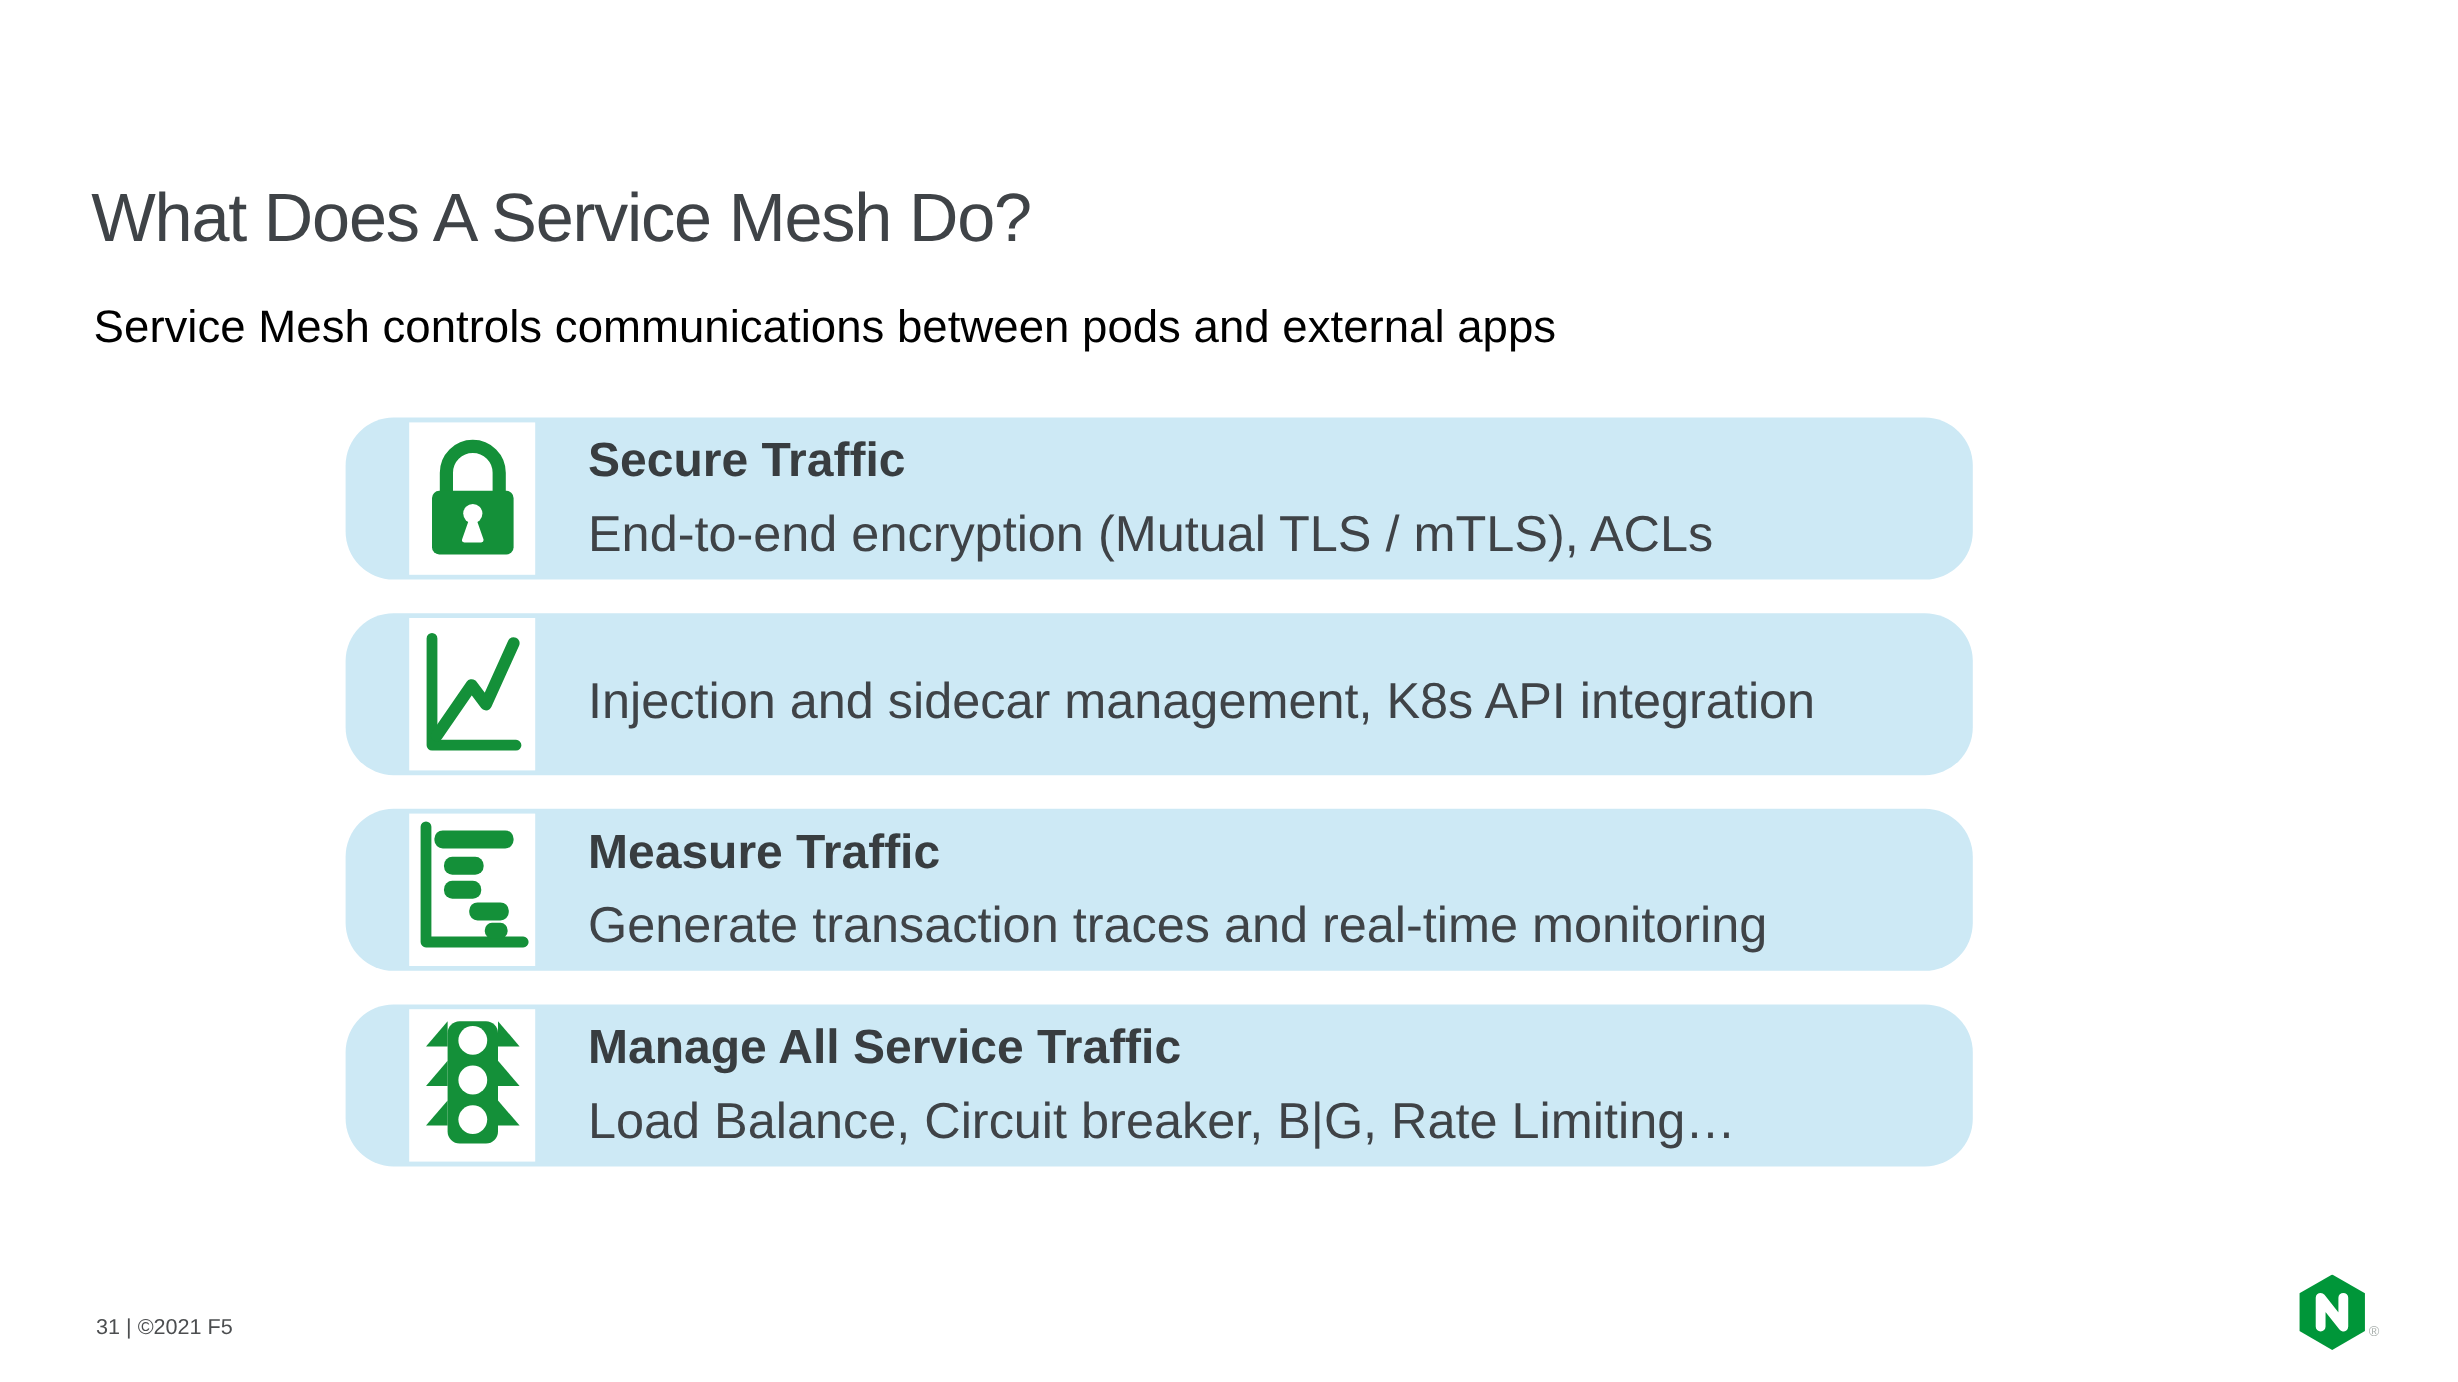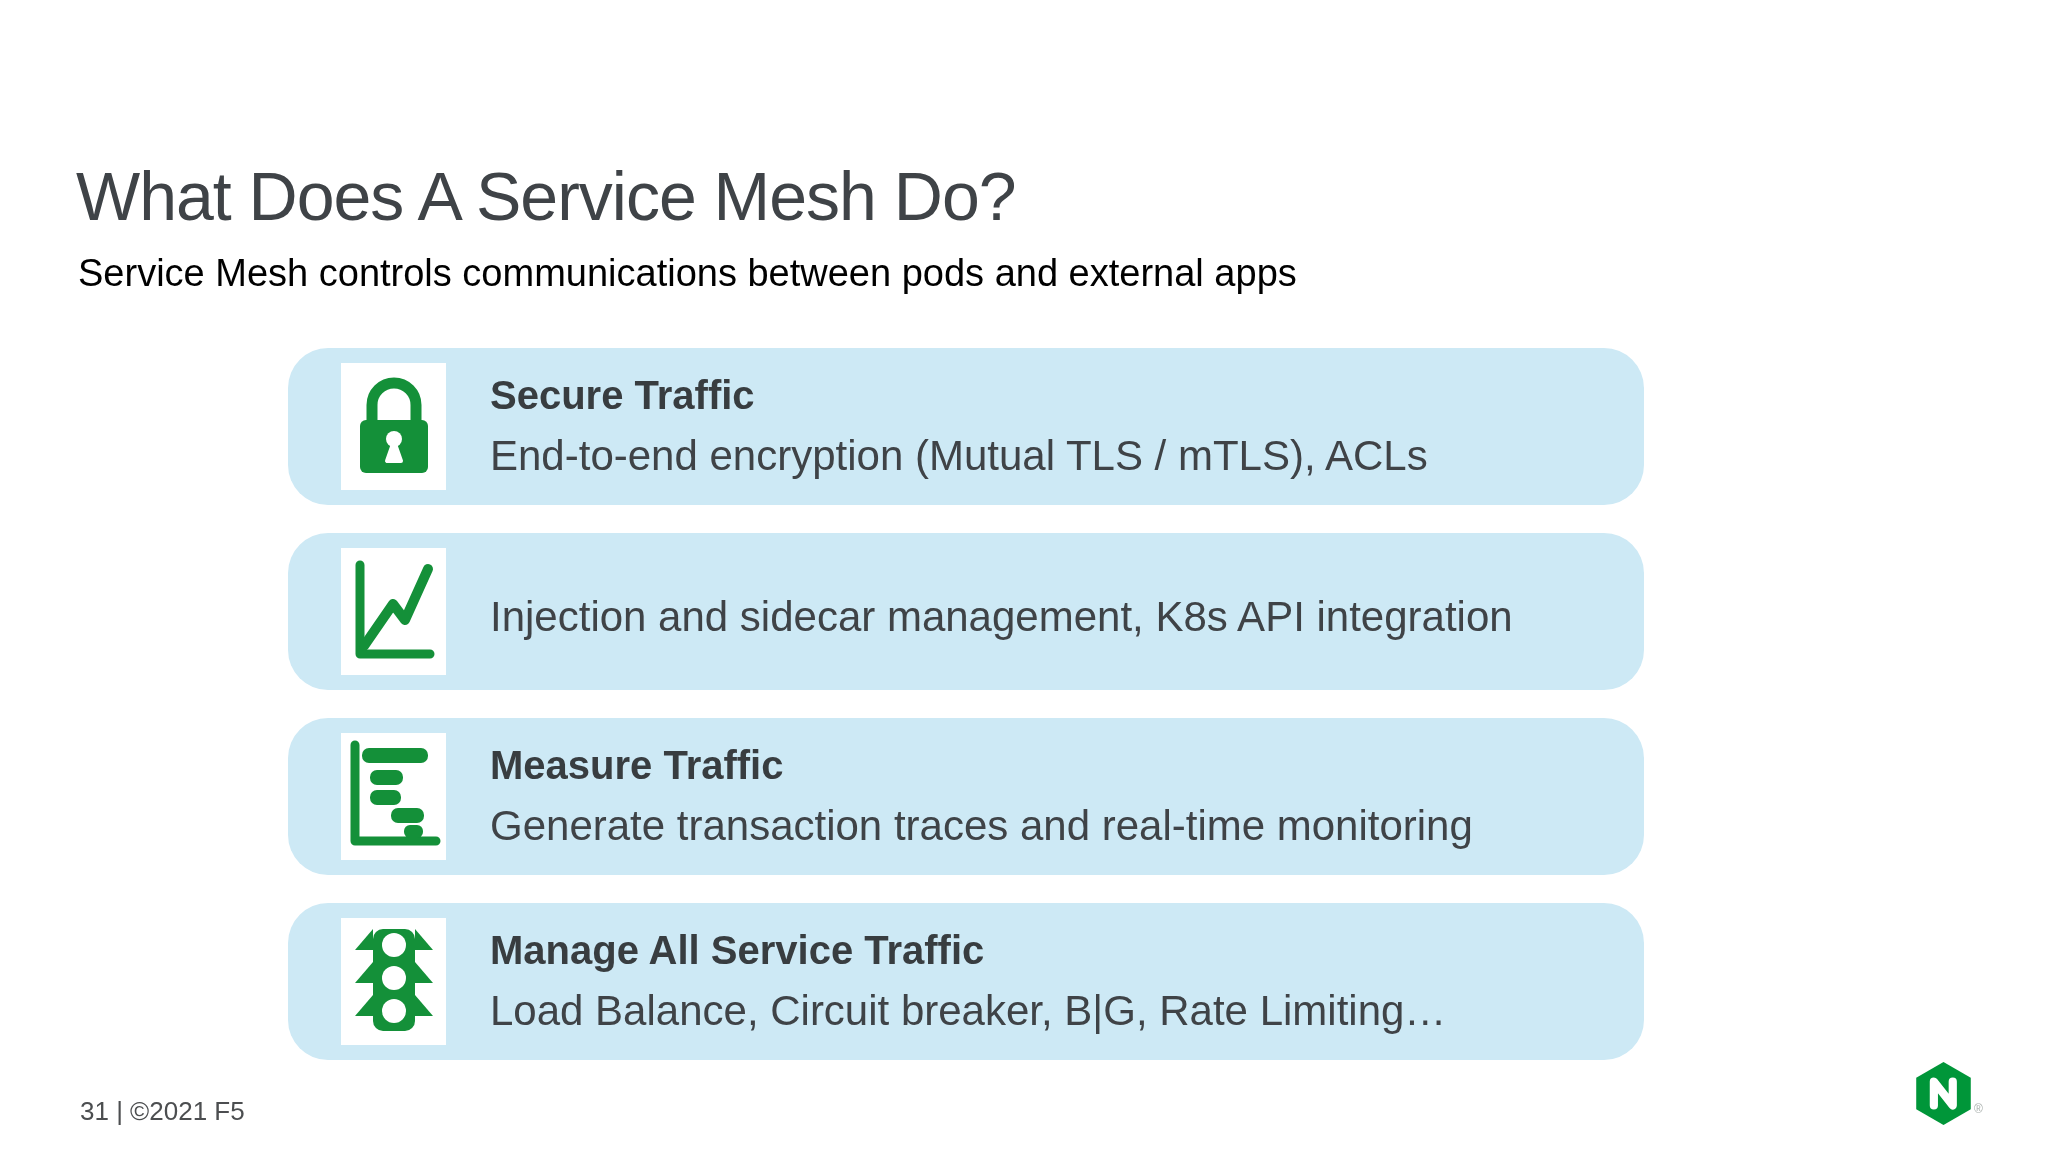--- a/index.html
+++ b/index.html
@@ -6,21 +6,21 @@
   body {
     width: 2048px; height: 1152px;
     background: #ffffff;
     font-family: "Liberation Sans", sans-serif;
     position: relative;
     overflow: hidden;
   }
   .slide-title {
     position: absolute;
     left: 76px; top: 116px;
-    font-size: 68px;
+    font-size: 57px;
     font-weight: 400;
     letter-spacing: -1px;
     line-height: 1;
     color: #3f4347;
     white-space: nowrap;
   }
   .slide-subtitle {
     position: absolute;
     left: 78px; top: 252px;
     font-size: 38px;
@@ -30,21 +30,21 @@
   }
   .cards {
     position: absolute;
     left: 288px; top: 348px;
     width: 1356px;
     display: flex;
     flex-direction: column;
     gap: 28px;
   }
   .card {
-    height: 157px;
+    height: 135px;
     border-radius: 40px;
     background: #cde9f5;
     display: flex;
     align-items: center;
     padding-left: 53px;
     box-sizing: border-box;
   }
   .icon-box {
     width: 105px; height: 127px;
     background: #ffffff;
@@ -66,21 +66,21 @@
     font-size: 42px;
     font-weight: 400;
     color: #3f4347;
     line-height: 1.2;
     margin-top: 12px;
     white-space: nowrap;
   }
   .footer {
     position: absolute;
     left: 80px; top: 1096px;
-    font-size: 26px;
+    font-size: 18px;
     color: #4c4e50;
     white-space: nowrap;
   }
   .logo {
     position: absolute;
     left: 1916px; top: 1062px;
     width: 70px; height: 64px;
   }
   .logo .reg-mark {
     position: absolute;

